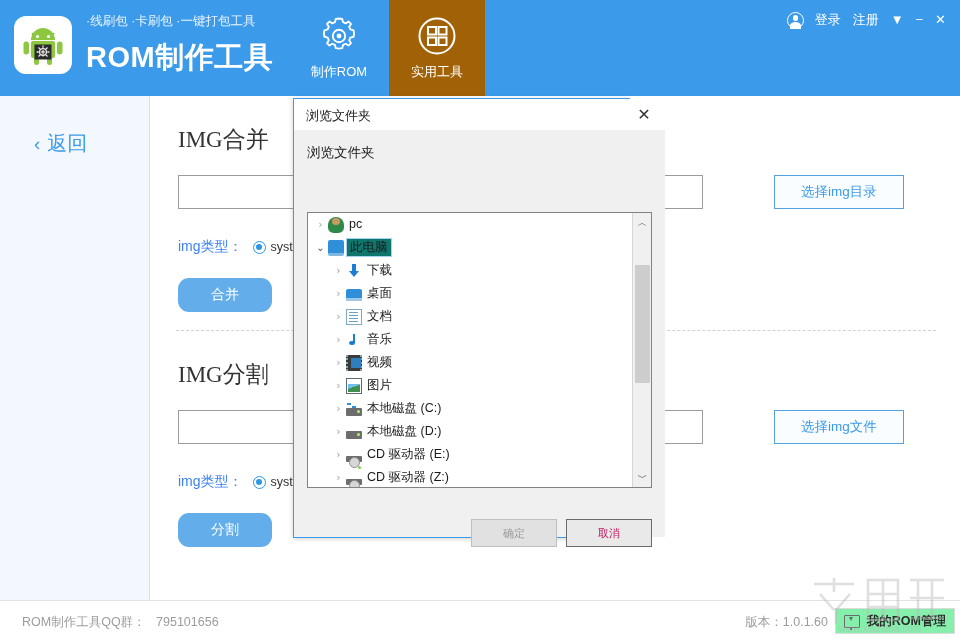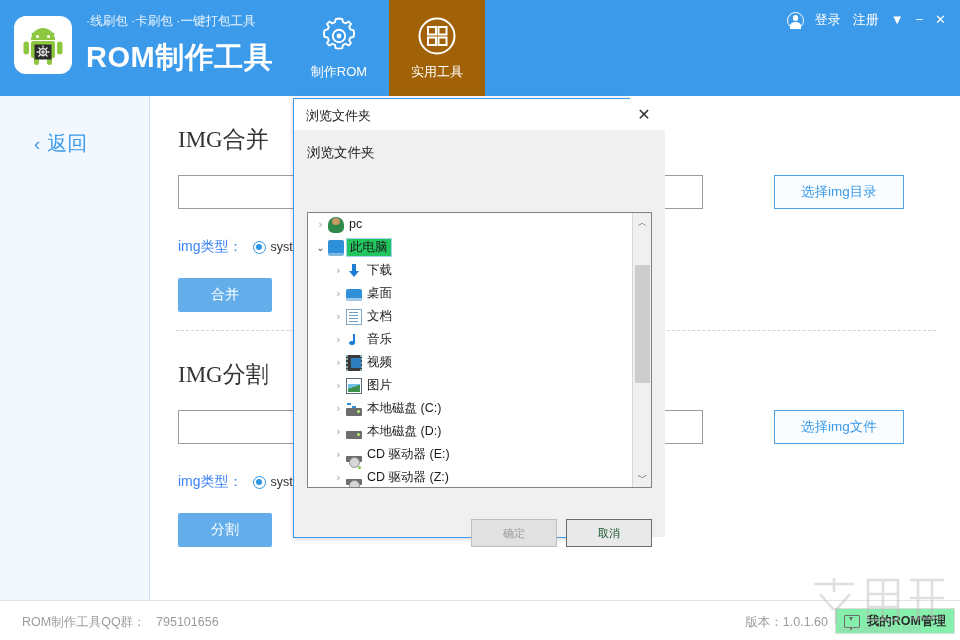--- a/index.html
+++ b/index.html
@@ -97,21 +97,21 @@
     position:relative; margin-right:5px; flex:0 0 auto; background:#fff;
   }
   .radio.checked::after {
     content:""; position:absolute; left:2.4px; top:2.4px; width:6px; height:6px;
     border-radius:50%; background:#2d96e6;
   }
   .radio-text { font-size:12.5px; color:#333333; }
 
   .action-btn {
     position:absolute; left:27px; top:182px; width:94px; height:34px;
-    background:#62adea; border:none; border-radius:2px; color:#ffffff; font-size:14px;
+    background:#62adea; border:none; border-radius:11px; color:#ffffff; font-size:14px;
     cursor:pointer;
   }
 
   
   #statusbar {
     position:absolute; left:0; top:600px; width:960px; height:40px;
     background:#ffffff; border-top:1px solid #e3e3e3;
   }
   #qq-text { position:absolute; left:22px; top:13px; font-size:12.5px; color:#9c9c9c; white-space:nowrap; }
   #version-text { position:absolute; right:132px; top:13px; font-size:12.5px; color:#9c9c9c; white-space:nowrap; }
@@ -154,21 +154,21 @@
 
   #tree {
     position:absolute; left:13px; top:82px; width:345px; height:276px;
     background:#ffffff; border:1px solid #828282; overflow:hidden;
   }
   #tree-list { position:absolute; left:0; top:0; width:325px; height:276px; overflow:hidden; }
   .tree-item {
     display:flex; align-items:center; height:23px; padding-left:5px;
     font-size:12.5px; color:#1a1a1a; white-space:nowrap; cursor:default;
   }
-  .tree-item.selected .tree-label-box { background:#22c55e; border:1px solid #a6d2f4; padding:0 3px; margin:-1px -3px; }
+  .tree-item.selected .tree-label-box { background:#0f766e; border:1px solid #a6d2f4; padding:0 3px; margin:-1px -3px; }
   .tree-arrow {
     width:15px; flex:0 0 auto; color:#9a9a9a; font-size:10px; text-align:center;
     font-family:"DejaVu Sans", sans-serif;
   }
   .tree-arrow.open { color:#505050; }
   .tree-icon { width:16px; height:16px; margin-right:5px; flex:0 0 auto; position:relative; }
   .tree-label-box { display:inline-block; line-height:17px; }
 
   
   .ic-user { background:#2f8a4a; border-radius:50% 50% 35% 35%; }
@@ -219,21 +219,21 @@
     color:#3c3c3c; font-size:10px; cursor:pointer; font-family:"DejaVu Sans", sans-serif; }
   #sb-up { position:absolute; top:0; left:0; }
   #sb-down { position:absolute; bottom:0; left:0; }
   #sb-thumb { position:absolute; left:2px; top:52px; width:15px; height:118px; background:#cdcdcd; cursor:pointer; }
 
   #dlg-ok, #dlg-cancel {
     position:absolute; top:389px; width:86px; height:28px; font-size:11px;
     background:#e1e1e1; border:1px solid #adadad; cursor:pointer; padding:0;
   }
   #dlg-ok { left:177px; color:#9a9a9a; border-color:#bfbfbf; }
-  #dlg-cancel { left:272px; color:#14532d; border-color:#6b6b6b; background:#e9e9e9; }
+  #dlg-cancel { left:272px; color:#be185d; border-color:#6b6b6b; background:#e9e9e9; }
 </style>
 </head>
 <body>
 
 <div id="titlebar">
 
   <div id="brand">
     <div id="app-logo">
       <svg width="46" height="46" viewBox="0 0 46 46" aria-hidden="true">
         <path d="M12 11 L15 15" stroke="#7ab648" stroke-width="1.6" fill="none"></path>

